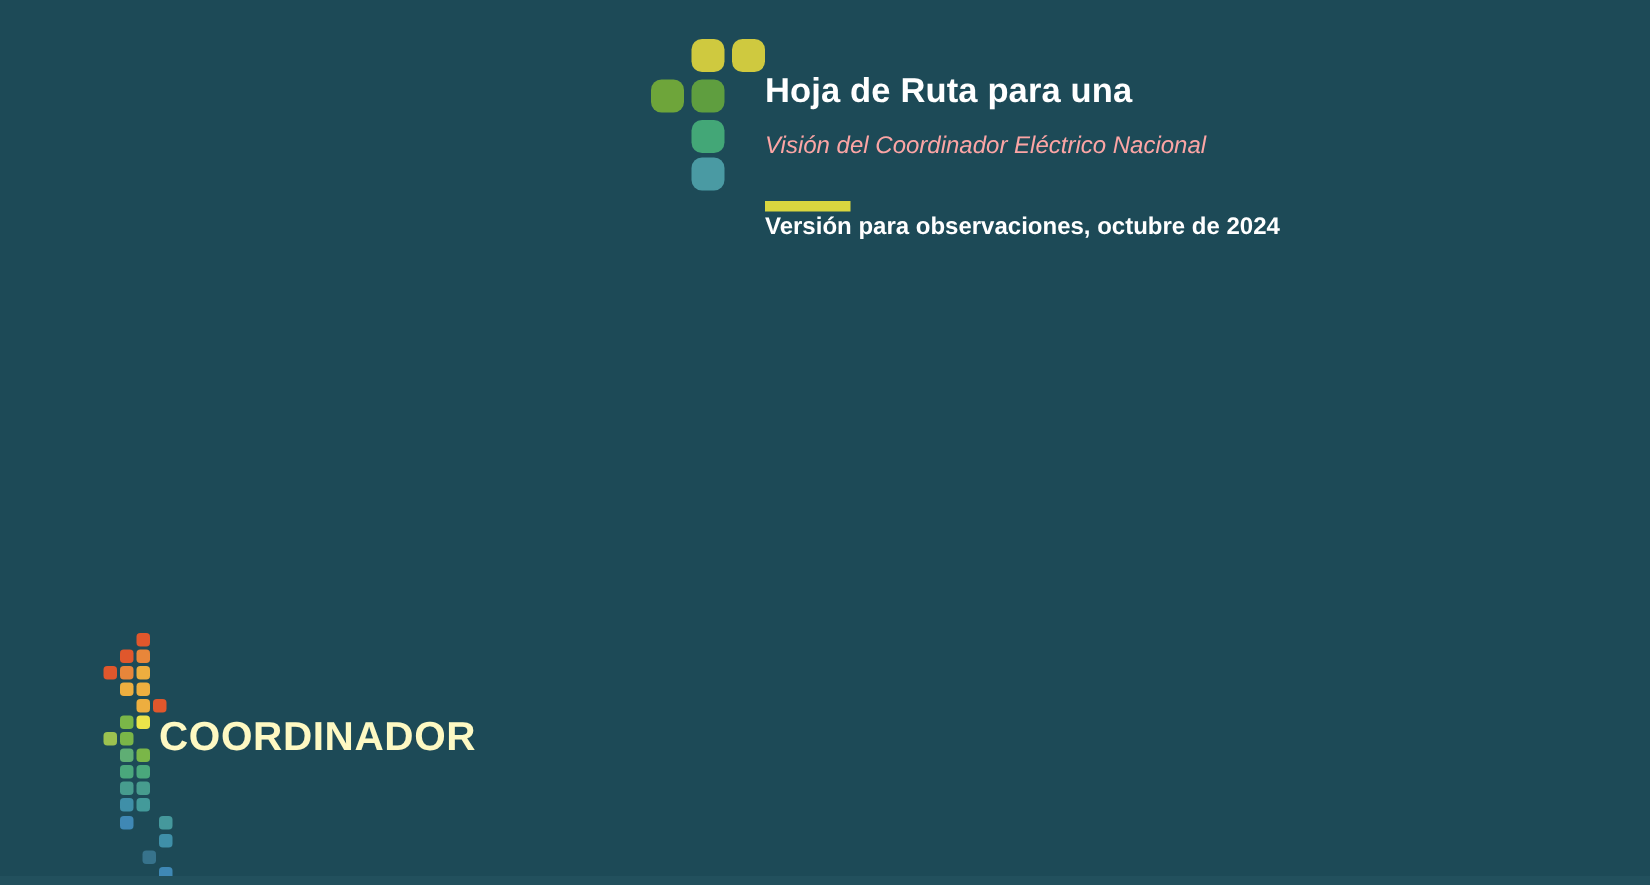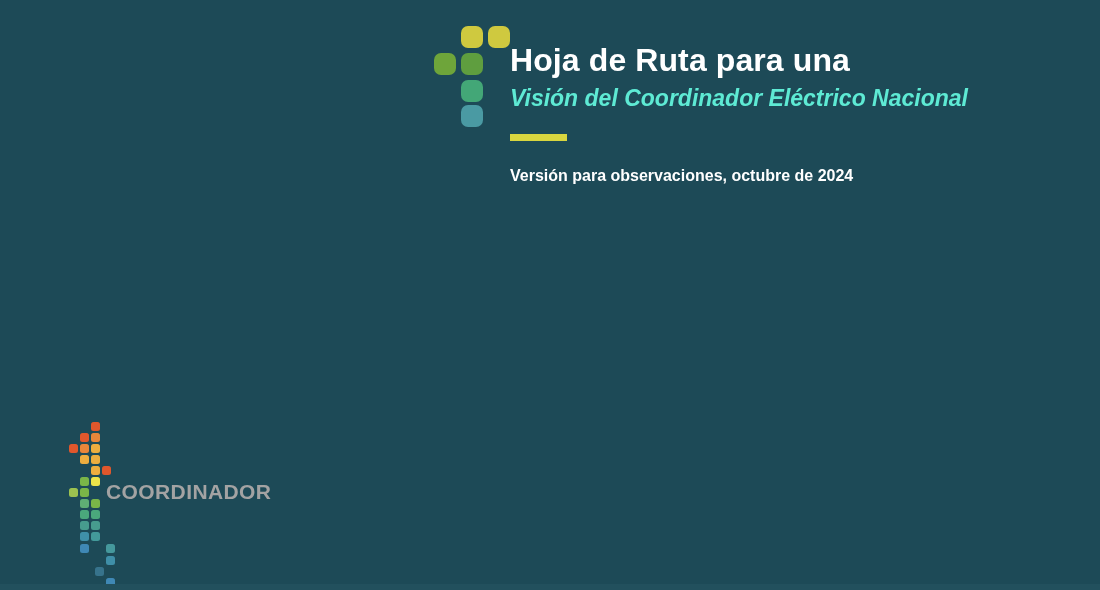--- a/index.html
+++ b/index.html
@@ -38,50 +38,49 @@
   
   .title-block {
     position: absolute;
     left: 510px;
     top: 40px;
     width: 560px;
   }
 
   .title-line {
     color: #ffffff;
-    font-size: 32px;
+    font-size: 23px;
     font-weight: bold;
     line-height: 41px;
     letter-spacing: 0.1px;
     white-space: nowrap;
   }
 
   .subtitle-line {
-    color: #5eead4;
-    font-size: 23px;
+    color: #fca5a5;
+    font-size: 16px;
     font-style: italic;
-    font-weight: bold;
+    font-weight: normal;
     line-height: 30px;
     margin-top: 2px;
     white-space: nowrap;
   }
 
   .rule {
     width: 57px;
     height: 7px;
     background: #d9d63f;
     margin-top: 21px;
   }
 
   .version-line {
     color: #ffffff;
     font-size: 16px;
     font-weight: bold;
     line-height: 22px;
-    margin-top: 24px;
     white-space: nowrap;
   }
 
   
   .title-dots {
     position: absolute;
     left: 432px;
     top: 26px;
     width: 70px;
     height: 100px;
@@ -119,22 +118,22 @@
   }
 
   .logo-wordmark {
     position: absolute;
     left: 48px;
     top: 57px;
     width: 225px;
   }
 
   .wordmark-primary {
-    color: #a3a3a3;
-    font-size: 21px;
+    color: #fef9c3;
+    font-size: 27px;
     font-weight: bold;
     letter-spacing: 0.4px;
     line-height: 29px;
     white-space: nowrap;
   }
 
   .wordmark-secondary {
     color: #c9d4d8;
     font-size: 21px;
     font-weight: normal;

